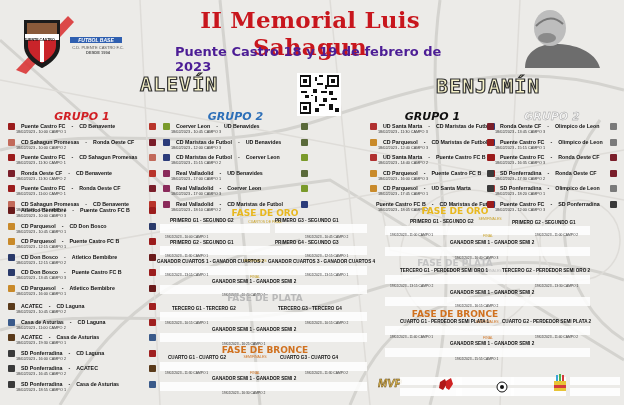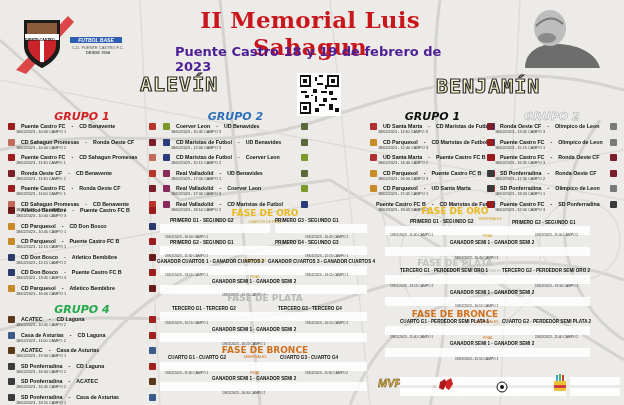--- a/index.html
+++ b/index.html
@@ -269,21 +269,20 @@
           <span>-</span>
           <span>Atletico Bembibre</span>
         </div>
         <span class="crest crest-r" style="background:#6a1a1a"></span>
         <div class="m-info">18/02/2023 - 16:00 CAMPO 1</div>
       </div>
     </div>
 </div>
 
 <div class="abs" style="left:8px;top:303px;width:148px;">
-  <div class="grp-title" style="color:#23a94a;">GRUPO 4</div>
   <div id="a-g4">
       <div class="match">
         <div class="m-teams">
           <span class="crest" style="background:#5a3a1a"></span>
           <span>ACATEC</span>
           <span>-</span>
           <span>CD Laguna</span>
         </div>
         <span class="crest crest-r" style="background:#a02020"></span>
         <div class="m-info">18/02/2023 - 10:45 CAMPO 2</div>

